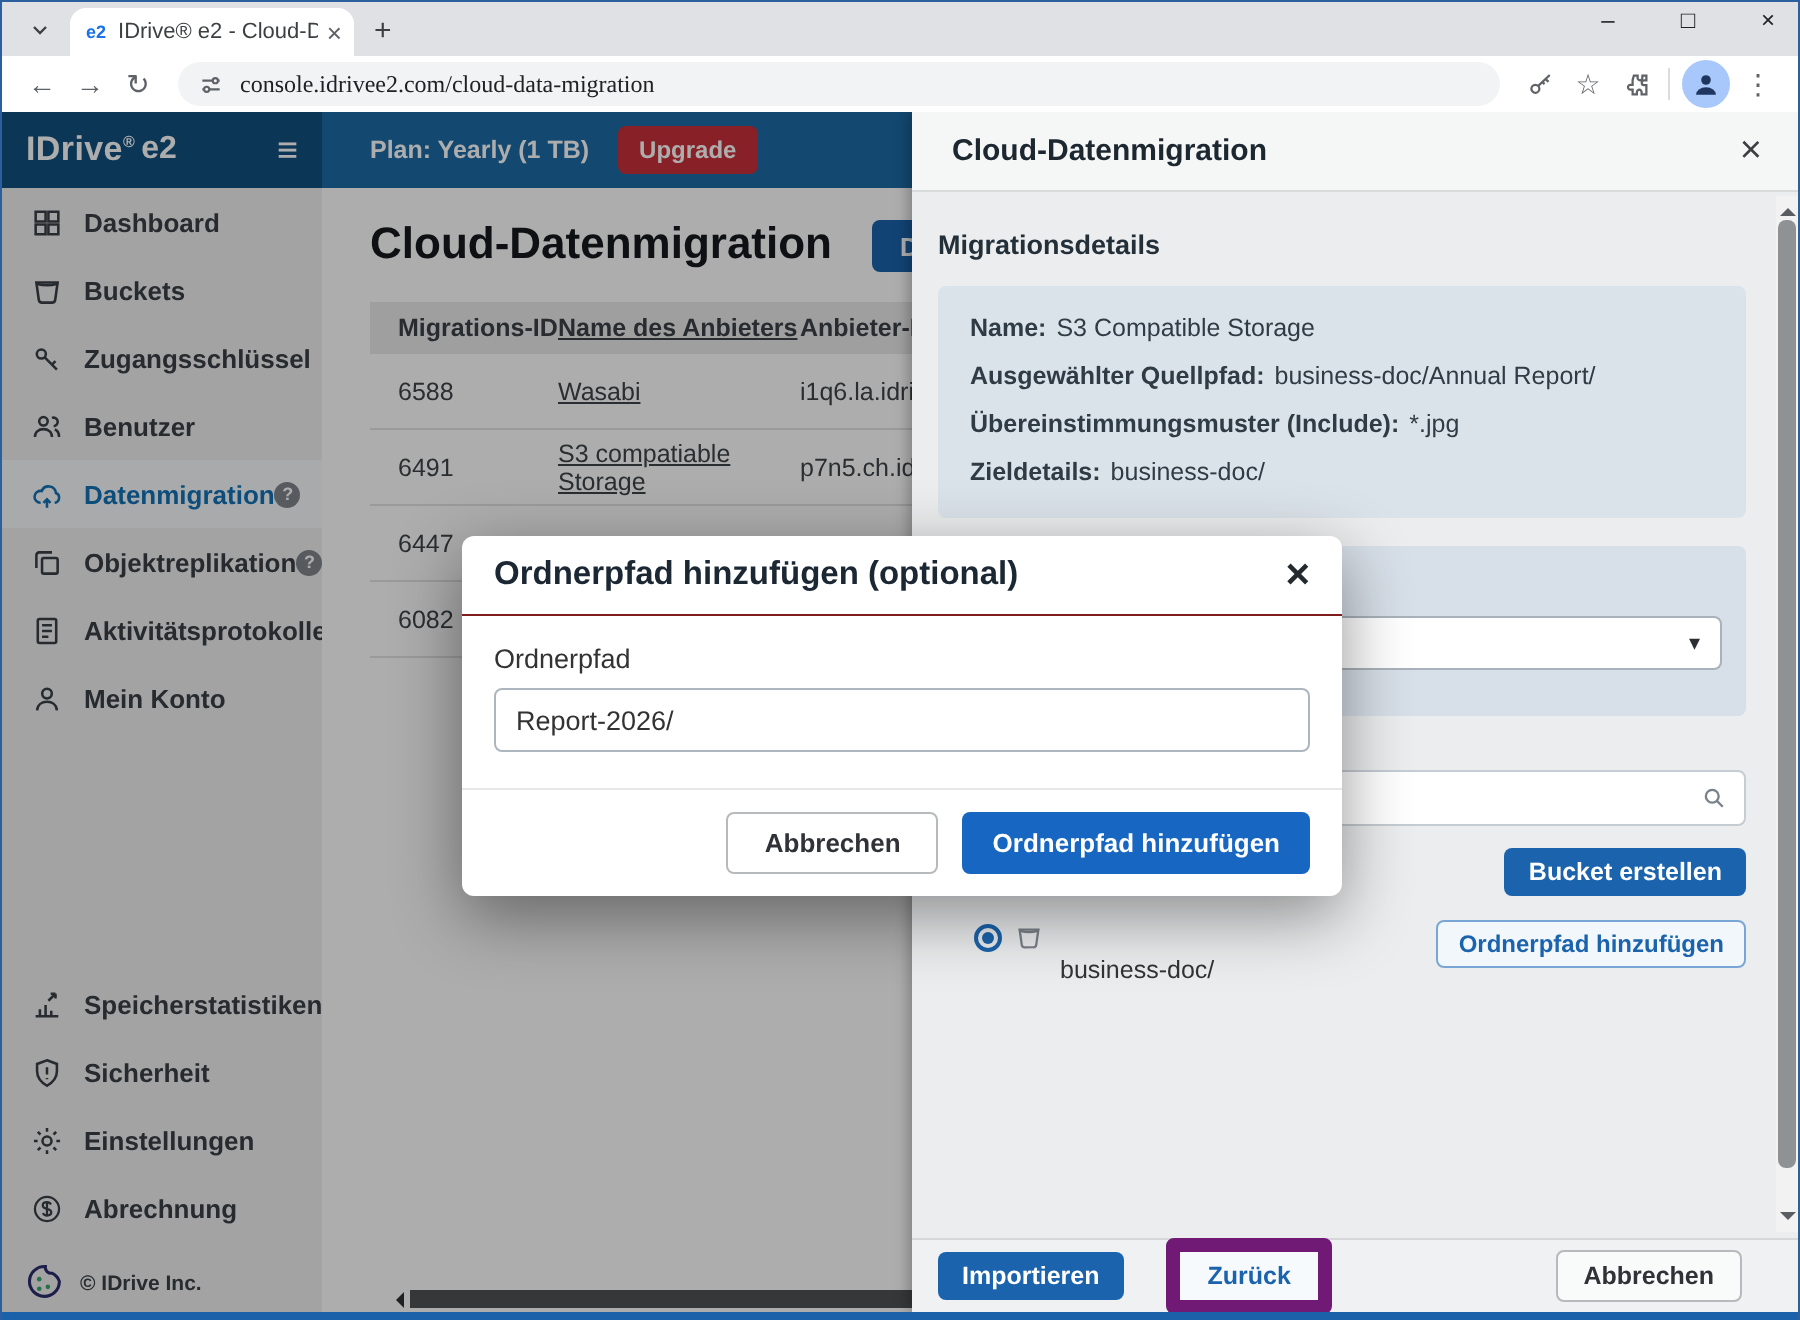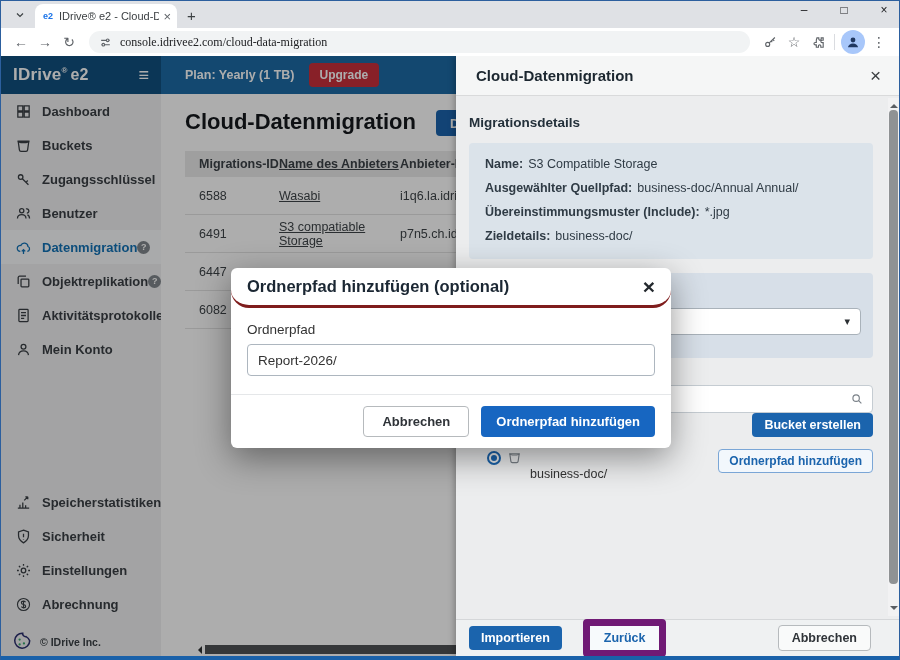--- a/index.html
+++ b/index.html
@@ -74,42 +74,42 @@
   .drawer-close { margin-left:auto; font-size:19px; color:#3c4043; line-height:1; }
   .drawer-body { position:absolute; left:0; top:40px; right:0; bottom:37px; padding:19px 28px 0 13px; overflow:hidden; }
   .section-title { font-size:13.5px; font-weight:bold; color:#23303a; margin-bottom:13px; }
   .details-box { background:#dbe3ea; border-radius:4px; padding:14px 16px 6px; margin-bottom:14px; }
   .detail-line { font-size:12.5px; color:#2f3b45; margin-bottom:10px; }
   .detail-line b { margin-right:5px; }
   .box2 { background:#d7dfe8; border-radius:4px; height:85px; padding:35px 12px 0; margin-bottom:27px; }
   .select { height:27px; background:#fff; border:1px solid #a9b2ba; border-radius:4px; display:flex; align-items:center; justify-content:flex-end; padding:0 10px; color:#2b2f33; font-size:11px; }
   .search-row { height:28px; background:#fff; border:1px solid #c5ccd2; border-radius:4px; display:flex; align-items:center; padding:0 8px; }
   .search-row input { flex:1; border:none; outline:none; font-size:12.5px; background:transparent; color:#333; }
-  .bucket-actions { display:flex; justify-content:flex-end; }
+  .bucket-actions { display:flex; justify-content:flex-end; margin-top:11px; }
   .btn-primary { background:#1b64ad; color:#fff; border:none; border-radius:4px; font-size:12.5px; font-weight:bold; padding:5px 12px; }
   .bucket-row { margin-top:12px; display:flex; align-items:flex-start; }
   .radio { width:14px; height:14px; border-radius:50%; border:2px solid #1b64ad; position:relative; flex:none; margin:2px 6px 0 18px; }
   .radio::after { content:""; position:absolute; left:2px; top:2px; width:6px; height:6px; border-radius:50%; background:#1b64ad; }
   .bucket-ico { flex:none; margin-top:1px; color:#7a8188; }
   .bucket-name { font-size:12.5px; color:#333; margin:18px 0 0 8px; }
   .btn-outline { margin-left:auto; background:#f2f7fc; color:#1b64ad; border:1px solid #7aa6d6; border-radius:4px; font-size:12px; font-weight:600; padding:4px 10px; height:24px; }
   .drawer-footer { position:absolute; left:0; right:0; bottom:0; height:37px; background:#eff1f2; border-top:1px solid #d5d7d9; display:flex; align-items:center; padding:0 30px 0 13px;gap:21px; }
   .btn-back { background:#f7fafc; color:#1b64ad; border:7px solid #701a75; border-radius:4px; font-size:12.5px; font-weight:600; padding:5px 14px; }
   .btn-cancel { margin-left:auto; background:#f9fafa; color:#2f3338; border:1px solid #b6babd; border-radius:4px; font-size:12.5px; font-weight:600; padding:5px 13px; }
   .v-scroll { position:absolute; right:2px; top:42px; height:518px; width:11px; background:#f2f2f3; display:flex; flex-direction:column; align-items:center; z-index:7; }
   .v-scroll .arr-up { width:0; height:0; border:4px solid transparent; border-bottom-color:#5a5e62; margin-top:2px; }
   .v-scroll .arr-dn { width:0; height:0; border:4px solid transparent; border-top-color:#5a5e62; margin-bottom:2px; }
   .v-scroll .vtrack { flex:1; width:9px; position:relative; margin:2px 0; }
   .v-scroll .vthumb { position:absolute; top:0; left:0; width:9px; height:96%; background:#8f9294; border-radius:4px; }
 
   .bottom-strip { position:absolute; left:0; right:0; bottom:0; height:5px; background:#1a61a9; z-index:8; }
 
   
   .modal { position:absolute; left:230px; top:212px; width:440px; height:180px; background:#fff; border-radius:6px; box-shadow:0 10px 34px rgba(0,0,0,.42); z-index:20; }
-  .modal-header { height:40px; border-bottom:3px solid #7f1d1d; display:flex; align-items:center; padding:0 16px;border-radius:18px; }
+  .modal-header { height:40px; border-bottom:1px solid #7f1d1d; display:flex; align-items:center; padding:0 16px; }
   .modal-title { font-size:16.5px; font-weight:bold; color:#1b2733; }
   .modal-close { margin-left:auto; font-size:21px; font-weight:bold; color:#24292e; line-height:1; }
   .modal-body { padding:14px 16px 18px; }
   .field-label { font-size:13.5px; color:#333; margin-bottom:7px; }
   .modal-body input { width:100%; height:32px; border:1px solid #adb6bf; border-radius:4px; padding:0 10px; font-size:13.5px; color:#333; font-family:inherit; }
   .modal-footer { border-top:1px solid #e5e7e9; height:53px; display:flex; align-items:center; justify-content:flex-end; gap:12px; padding:0 16px; }
   .m-cancel { background:#fff; border:1px solid #b6babd; border-radius:4px; font-size:13px; font-weight:600; color:#2f3338; padding:7px 18px; }
   .m-submit { background:#1766c1; border:none; border-radius:4px; font-size:13px; font-weight:bold; color:#fff; padding:8px 15px; }
 
   svg { display:block; }
@@ -330,21 +330,21 @@
 
     <div class="drawer">
       <div class="drawer-header">
         <span class="drawer-title">Cloud-Datenmigration</span>
         <span class="drawer-close">×</span>
       </div>
       <div class="drawer-body">
         <div class="section-title">Migrationsdetails</div>
         <div class="details-box">
           <div class="detail-line"><b>Name:</b><span>S3 Compatible Storage</span></div>
-          <div class="detail-line"><b>Ausgewählter Quellpfad:</b><span>business-doc/Annual Annual/</span></div>
+          <div class="detail-line"><b>Ausgewählter Quellpfad:</b><span>business-doc/Annual Report/</span></div>
           <div class="detail-line"><b>Übereinstimmungsmuster (Include):</b><span>*.jpg</span></div>
           <div class="detail-line"><b>Zieldetails:</b><span>business-doc/</span></div>
         </div>
         <div class="box2">
           <div class="select">
             <span>▾</span>
           </div>
         </div>
         <div class="search-row">
           <input type="text" style="">

